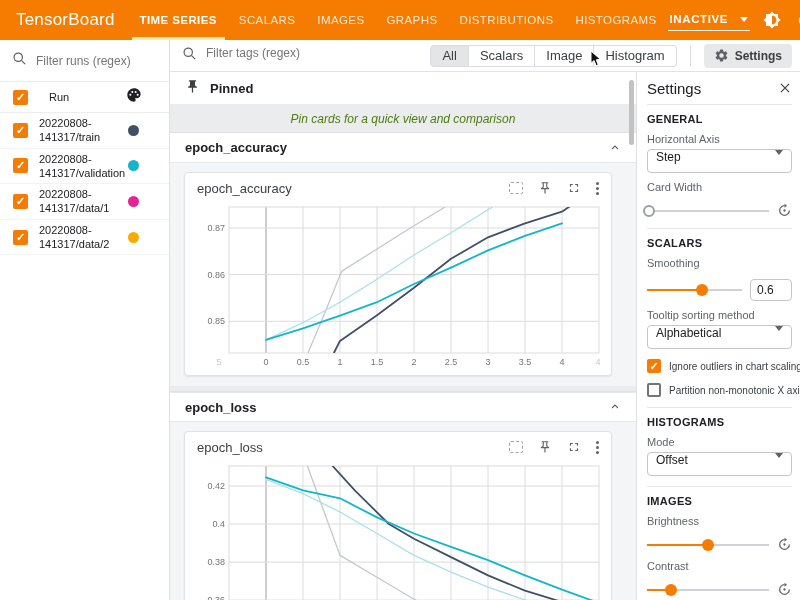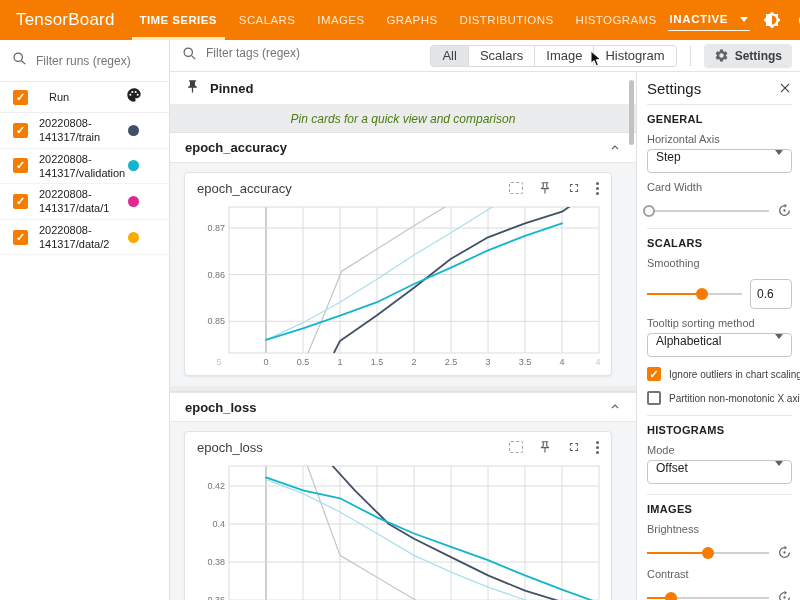--- a/index.html
+++ b/index.html
@@ -71,21 +71,21 @@
 .plabel{font-size:11px;color:#5f6368;margin-top:8px}
 .dropdown{margin-top:4px;height:24px;border:1px solid #c6c6c6;border-radius:4px;display:flex;justify-content:space-between;padding:0 8px;font-size:12px;color:#202124;cursor:pointer;background:#fff}
 .caret-g{width:0;height:0;border-left:4px solid transparent;border-right:4px solid transparent;border-top:5px solid #5f6368}
 .slider-row{display:flex;align-items:center;margin-top:10px;gap:8px}
 .slider{position:relative;flex:1;height:12px;cursor:pointer}
 .sl-track{position:absolute;left:0;right:0;top:5px;height:2px;background:#cfd1d4}
 .sl-fill{position:absolute;left:0;top:5px;height:2px;background:#f57c00}
 .sl-thumb{position:absolute;top:0;width:12px;height:12px;border-radius:50%;background:#f57c00}
 .slider.hollow .sl-thumb{background:#fff;border:2px solid #9aa0a6}
 .reset{color:#5f6368;cursor:pointer;display:flex}
-.num-input{width:42px;height:30px;border:1px solid #c6c6c6;border-radius:4px;font-size:12px;padding:0 6px;color:#202124;outline:none}
+.num-input{width:42px;height:22px;border:1px solid #c6c6c6;border-radius:4px;font-size:12px;padding:0 6px;color:#202124;outline:none}
 .cb-row{display:flex;align-items:center;gap:8px;margin-top:10px}
 .cb-row .cb{width:14px;height:14px;min-width:14px}
 .cb-label{font-size:10px;color:#3c4043;white-space:nowrap}
 .cursor{position:absolute;left:590px;top:50px;z-index:50;pointer-events:none}
 </style>
 </head>
 <body>
 
 <div class="header">
   <div class="logo">TensorBoard</div>

